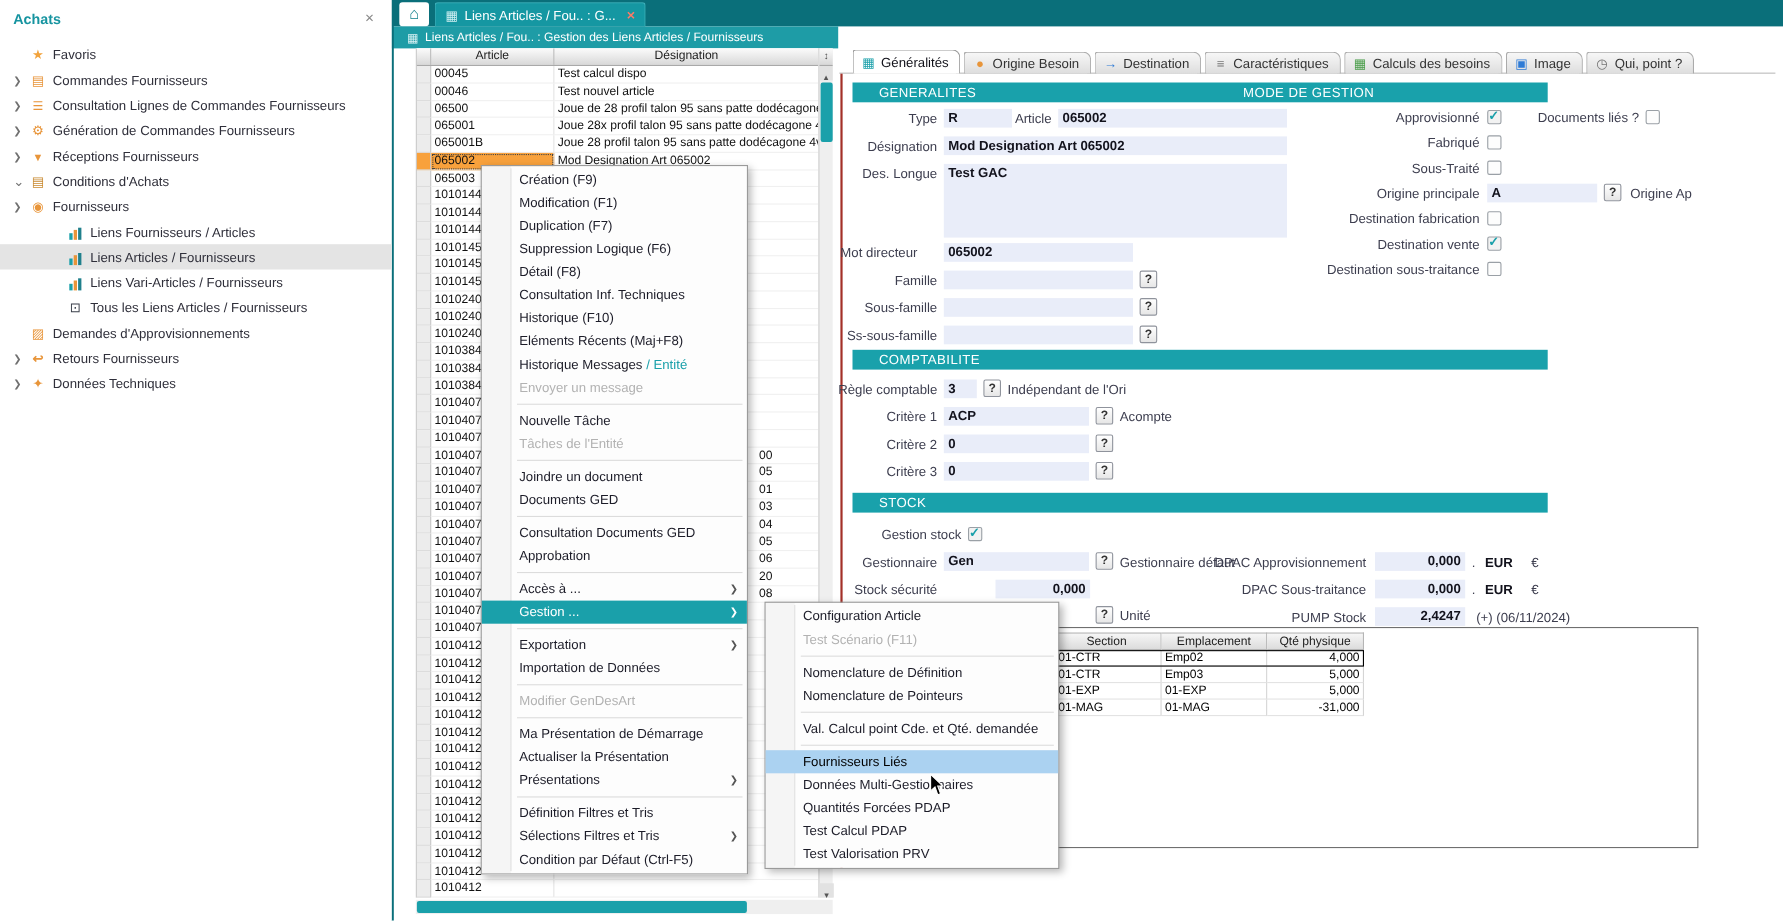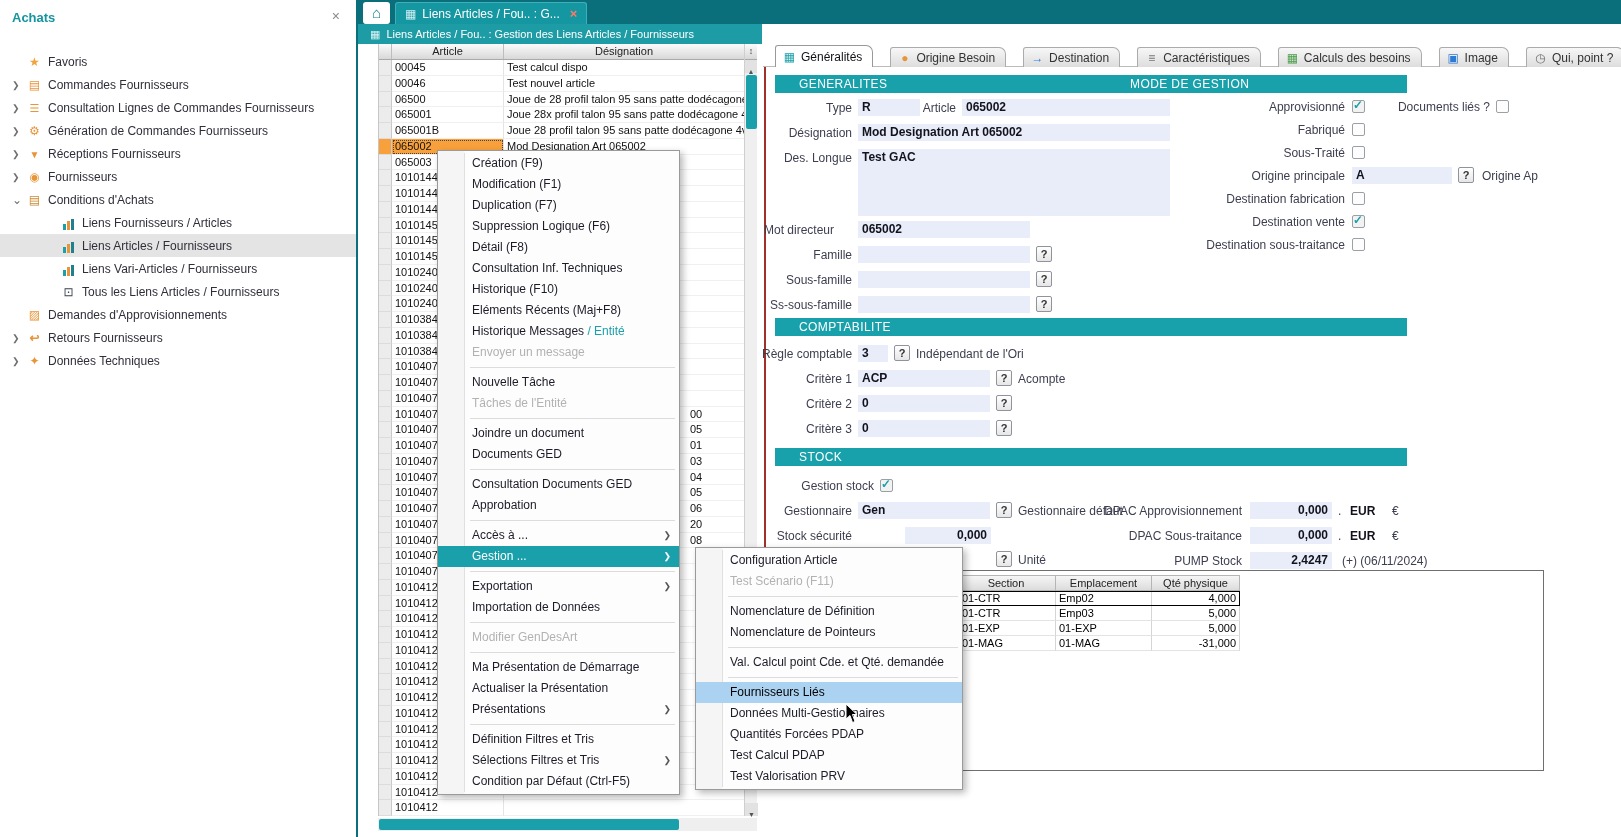--- a/index.html
+++ b/index.html
@@ -16,21 +16,21 @@
 .cb.checked{background:#f2f2f2}
 .cb.checked::after{content:"✓";position:absolute;left:0;top:-3px;font-size:12px;font-weight:bold;color:#1AA0AA}
 .secbar{position:absolute;height:18px;background:#19A1AB;color:#fff;font-size:12px;font-weight:normal;line-height:18px}
 .secbar .t1{margin-left:24px;letter-spacing:.4px}
 .secbar .t2{position:absolute;left:355px;top:0;letter-spacing:.4px}
 .icon{display:inline-block;width:15px;height:14px;margin-right:6px;font-size:12px;line-height:14px;text-align:center}
 
 #sidebar{position:absolute;left:0;top:0;width:356px;height:837px;background:#fff;z-index:2}
 #sidebar-title{position:absolute;left:12px;top:10px;font-size:13px;font-weight:bold;color:#1694A0}
 #sidebar-close{position:absolute;right:16px;top:8px;font-size:14px;color:#8a8a8a;cursor:pointer}
-#sidebar-items{position:absolute;left:0;top:50px;width:356px}
+#sidebar-items{position:absolute;left:0;top:38px;width:356px}
 .tree-item{display:flex;align-items:center;height:23px;padding-left:12px;font-size:12px;color:#2f2f3a;white-space:nowrap;cursor:pointer}
 .tree-item.selected{background:#E4E4E4}
 .tree-item.lvl1{padding-left:46px}
 .tw-arrow{display:inline-block;width:15px;font-size:9px;color:#707070}
 .tree-item.has-arrow .tw-arrow::before{content:"❯"}
 .tree-item.expanded .tw-arrow::before{content:"⌄";font-size:12px}
 .ic-star::before{content:"★";color:#F2A33C}
 .ic-orders::before{content:"▤";color:#E8953A}
 .ic-lines::before{content:"☰";color:#E8953A;font-size:11px}
 .ic-generate::before{content:"⚙";color:#E8953A}
@@ -71,21 +71,21 @@
 #vscroll .corner::before{content:"↕"}
 #vscroll .sb-up{height:13px;background:#E2E2E2;text-align:center;cursor:pointer}
 #vscroll .sb-up::before{content:"▲";font-size:7px;color:#555;line-height:13px}
 #vscroll .thumb{position:absolute;left:1px;top:31px;width:11px;height:54px;background:#1AA0AA;border-radius:2px;cursor:pointer}
 #vscroll .sb-down{position:absolute;bottom:0;left:0;width:13px;height:13px;background:#E2E2E2;text-align:center;cursor:pointer}
 #vscroll .sb-down::before{content:"▼";font-size:7px;color:#555;line-height:13px}
 #hscroll{position:absolute;left:378px;top:818px;width:379px;height:13px;background:#EFEFEF;z-index:3}
 #hscroll .thumb{position:absolute;left:1px;top:1px;width:300px;height:11px;background:#1AA0AA;border-radius:2px;cursor:pointer}
 
 #panel-tabs{position:absolute;left:775px;top:45px;height:22px;display:flex;align-items:flex-end;z-index:3}
-.ptab{display:flex;align-items:center;gap:5px;height:20px;padding:0 10px 0 7px;margin-right:17px;background:linear-gradient(#F7F7F7,#DDD);border:1px solid #ABABAB;border-bottom:none;border-radius:3px 7px 0 0;font-size:12px;color:#333;cursor:pointer;white-space:nowrap}
+.ptab{display:flex;align-items:center;gap:5px;height:20px;padding:0 10px 0 7px;margin-right:3px;background:linear-gradient(#F7F7F7,#DDD);border:1px solid #ABABAB;border-bottom:none;border-radius:3px 7px 0 0;font-size:12px;color:#333;cursor:pointer;white-space:nowrap}
 .ptab.active{height:22px;background:#fff;color:#101018;border-color:#999}
 .pt{width:13px;margin-right:0}
 .ic-generalites::before{content:"▦";color:#1AA0AA}
 .ic-origine::before{content:"●";color:#E8953A}
 .ic-destination::before{content:"→";color:#2E7BD6;font-weight:bold}
 .ic-caracteristiques::before{content:"≡";color:#777}
 .ic-calculs::before{content:"▦";color:#4A9E4A}
 .ic-image::before{content:"▣";color:#2E7BD6}
 .ic-quiquand::before{content:"◷";color:#777}
 #panel-topline{position:absolute;left:763px;top:66px;width:851px;height:1px;background:#BBB}
@@ -146,29 +146,29 @@
       <div class="tree-item has-arrow">
         <span class="tw-arrow"></span>
         <span class="icon ic-generate"></span>
         <span class="tw-label">Génération de Commandes Fournisseurs</span>
       </div>
       <div class="tree-item has-arrow">
         <span class="tw-arrow"></span>
         <span class="icon ic-receipts"></span>
         <span class="tw-label">Réceptions Fournisseurs</span>
       </div>
+      <div class="tree-item expanded has-arrow">
+        <span class="tw-arrow"></span>
+        <span class="icon ic-conditions"></span>
+        <span class="tw-label">Conditions d'Achats</span>
+      </div>
       <div class="tree-item has-arrow">
         <span class="tw-arrow"></span>
         <span class="icon ic-suppliers"></span>
         <span class="tw-label">Fournisseurs</span>
-      </div>
-      <div class="tree-item expanded has-arrow">
-        <span class="tw-arrow"></span>
-        <span class="icon ic-conditions"></span>
-        <span class="tw-label">Conditions d'Achats</span>
       </div>
       <div class="tree-item lvl1">
         <span class="tw-arrow"></span>
         <span class="icon ic-bars"></span>
         <span class="tw-label">Liens Fournisseurs / Articles</span>
       </div>
       <div class="tree-item selected lvl1">
         <span class="tw-arrow"></span>
         <span class="icon ic-bars"></span>
         <span class="tw-label">Liens Articles / Fournisseurs</span>

